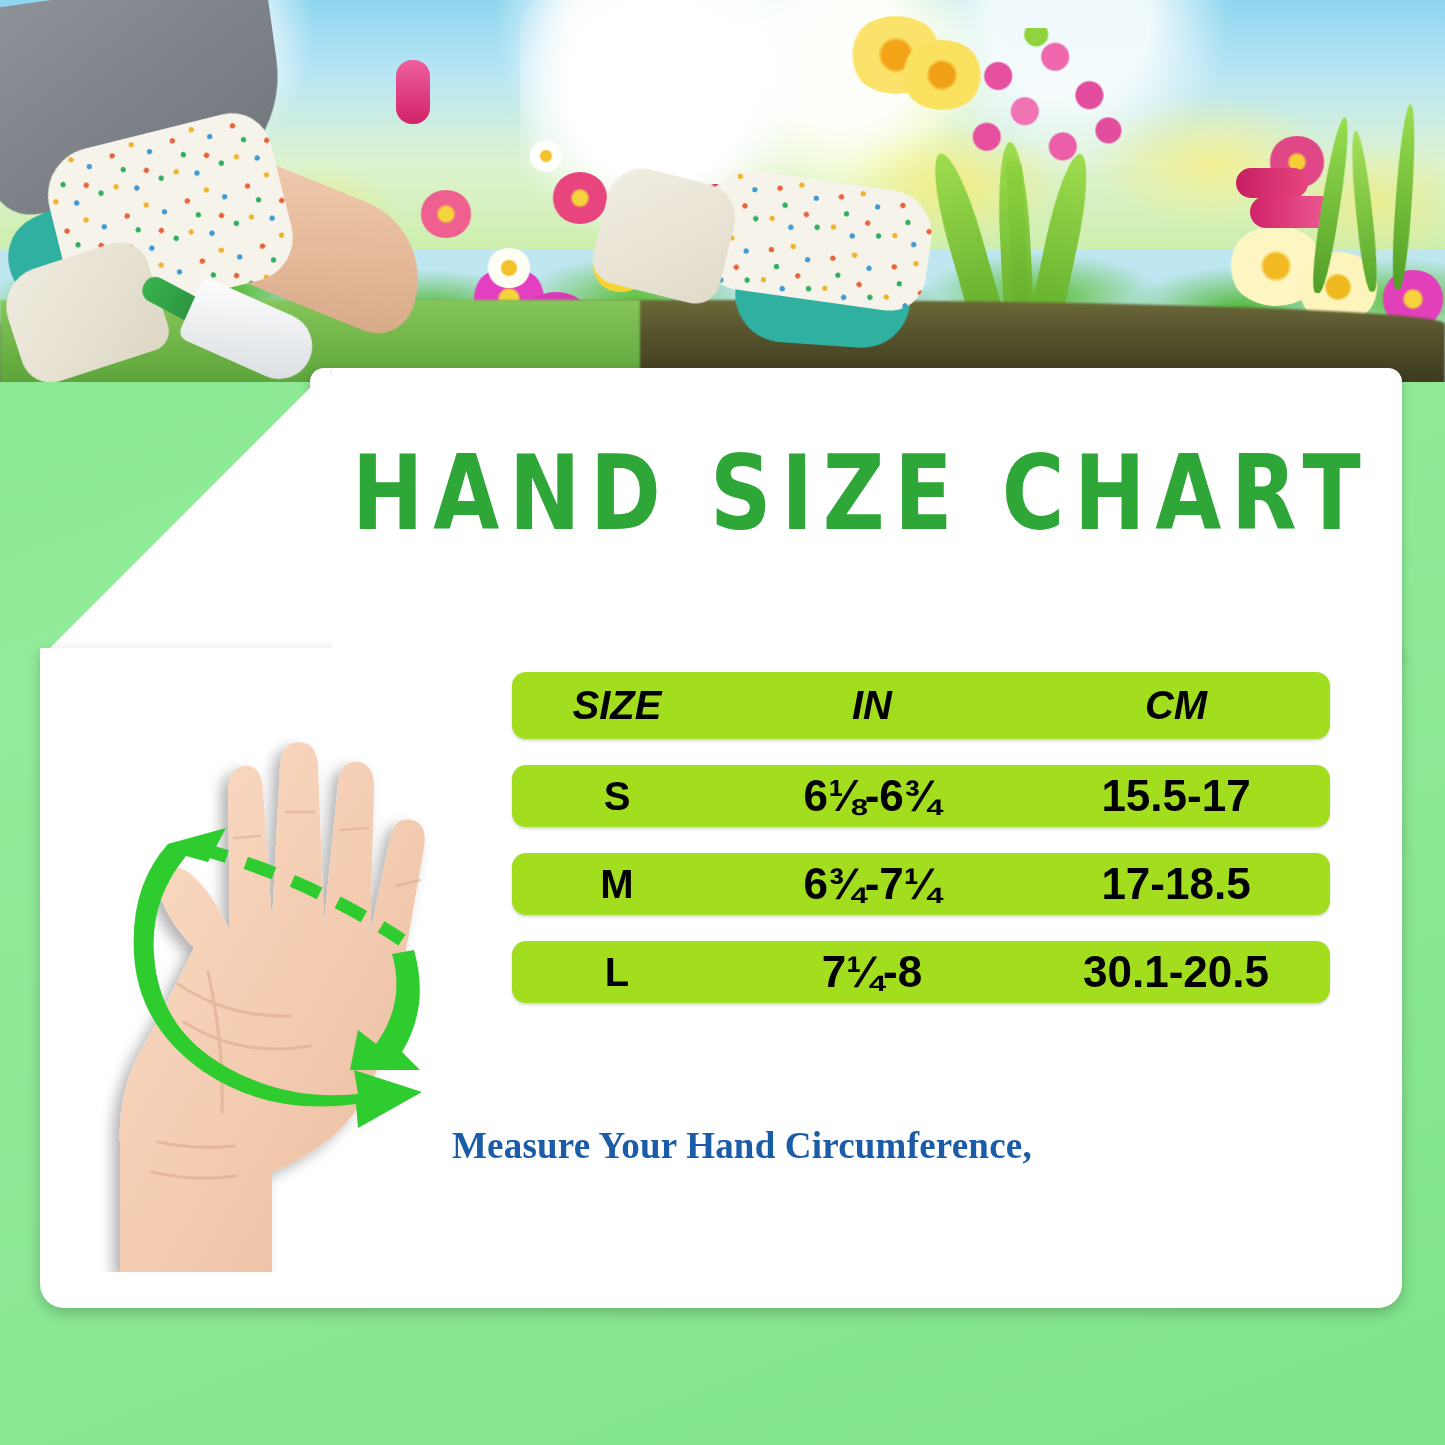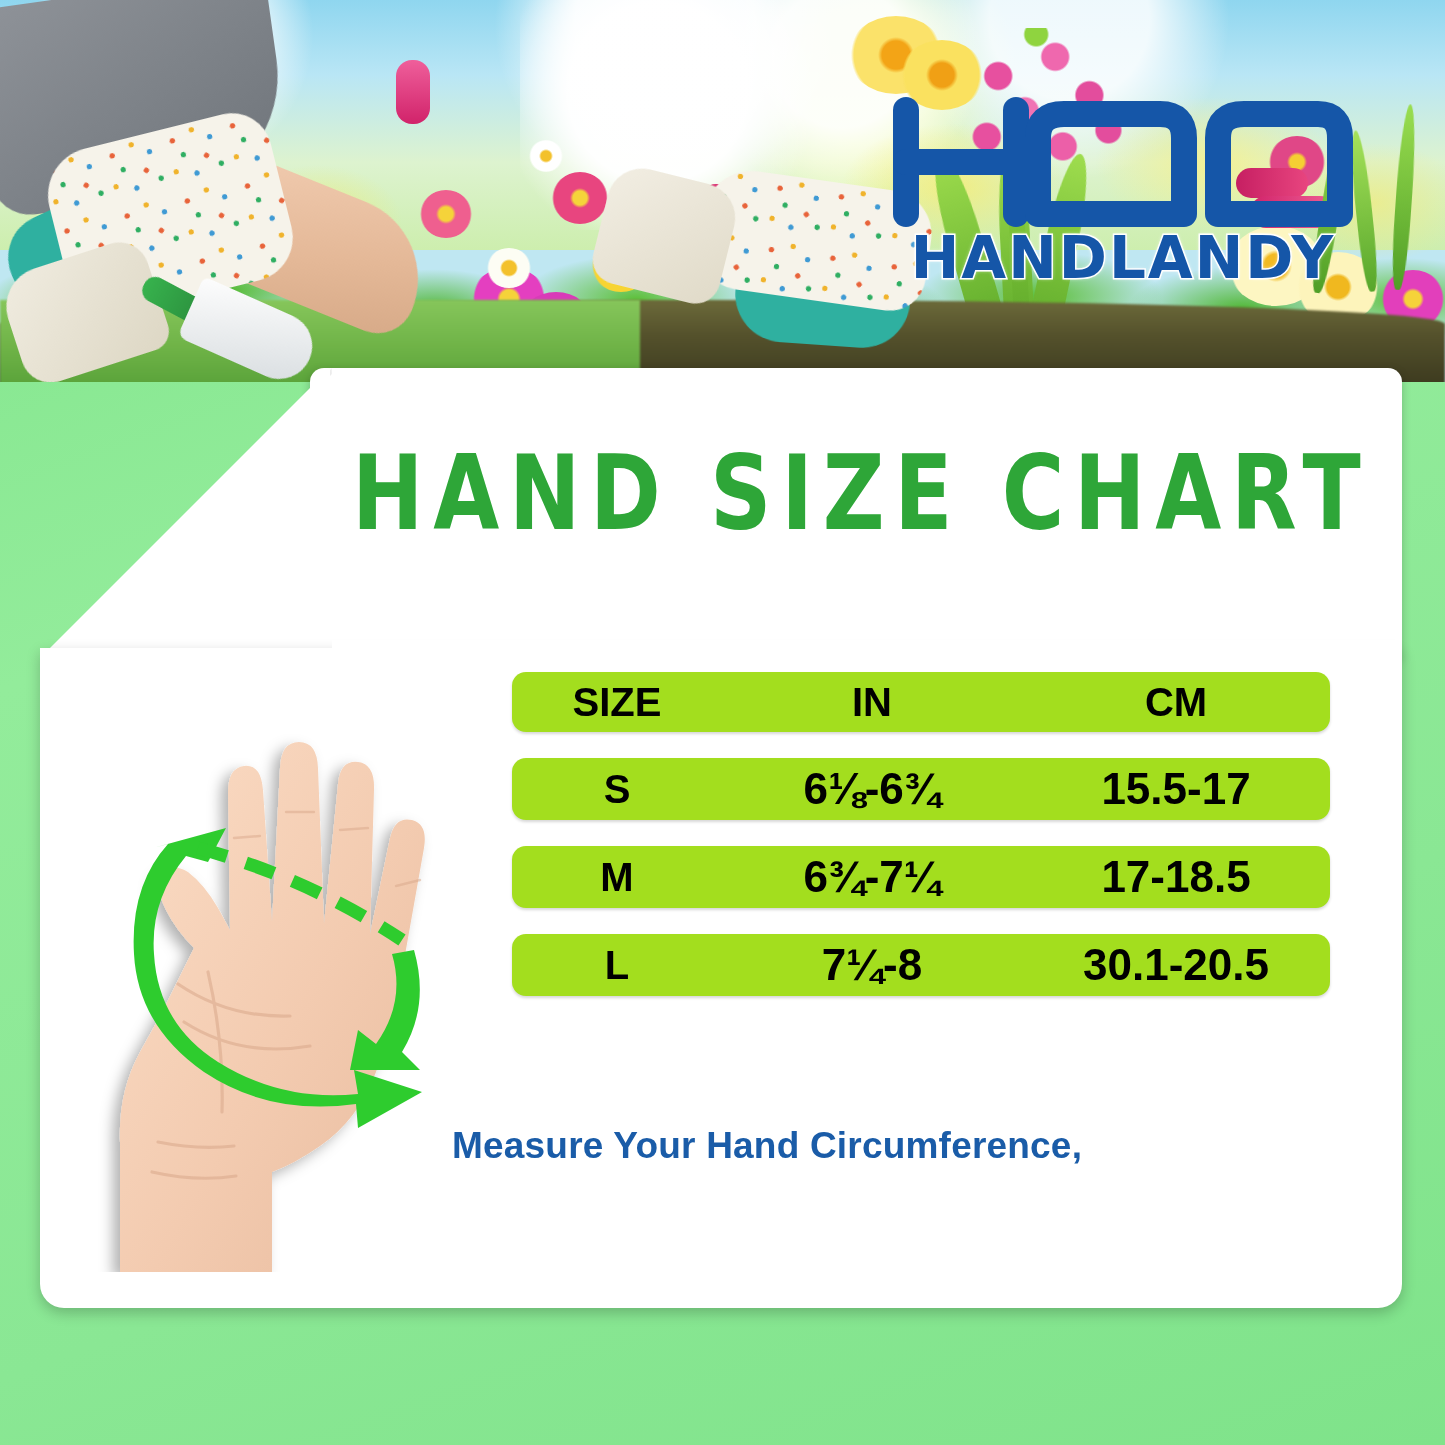--- a/index.html
+++ b/index.html
@@ -197,32 +197,32 @@
   .hand-svg{position:absolute;left:0;top:0;}
 
   
   .table{position:absolute;left:512px;top:672px;width:818px;}
   .row{
     position:relative;height:62px;margin-bottom:26px;
     background:#a3de1e;border-radius:14px;
     box-shadow:0 2px 3px rgba(0,0,0,.16);
     display:flex;align-items:center;
   }
-  .row.head{height:60px;}
+  .row.head{height:67px;font-style:italic;}
   .c{color:#000;font-weight:bold;text-align:center;font-family:"Liberation Sans", sans-serif;}
   .c1{width:210px;font-size:40px;}
   .c2{width:300px;font-size:44px;}
   .c3{width:308px;font-size:44px;}
   .row.head .c1,.row.head .c2,.row.head .c3{font-size:40px;}
 
   
   .note{
     position:absolute;left:452px;top:1118px;width:880px;
     color:#1a5ca8;font-weight:bold;font-size:37px;line-height:56px;
-    font-family:Liberation Sans, sans-serif;
+    font-family:Liberation Serif, serif;
     letter-spacing:.2px;
   }
   .note div{white-space:nowrap;}
 
   
   .logo{position:absolute;left:888px;top:96px;width:470px;height:190px;}
   .logo-mark{position:absolute;left:0;top:0;}
   .logo-word{
     position:absolute;left:4px;top:128px;width:462px;
     text-align:center;color:#1556a8;font-weight:bold;font-size:58px;
@@ -284,38 +284,20 @@
     <div class="gtip gtip1"></div>
     <div class="gtip gtip2"></div>
     <div class="glove glove1"></div>
     <div class="glove glove2"></div>
     <div class="cuff"></div>
     <div class="cuff2"></div>
     <div class="trowelhandle"></div>
     <div class="trowel"></div>
   </div>
 
-  <div class="logo">
-    <svg class="logo-mark" width="470" height="140" viewBox="0 0 470 140">
-      <g fill="none" stroke="#ffffff" stroke-width="14" stroke-linejoin="round" stroke-linecap="round">
-        <path d="M18 14 L18 118 M18 66 L128 66 M128 14 L128 118"></path>
-        <path d="M150 118 L150 42 Q150 18 176 18 L272 18 Q296 18 296 42 L296 118"></path>
-        <path d="M150 118 L296 118"></path>
-        <path d="M330 118 L330 42 Q330 18 356 18 L430 18 Q452 18 452 42 L452 118 L330 118 Z"></path>
-      </g>
-      <g fill="none" stroke="#1556a8" stroke-width="26" stroke-linejoin="round" stroke-linecap="round">
-        <path d="M18 14 L18 118"></path>
-        <path d="M18 66 L128 66"></path>
-        <path d="M128 14 L128 118"></path>
-        <path d="M150 118 L150 42 Q150 18 176 18 L272 18 Q296 18 296 42 L296 118 L150 118 Z"></path>
-        <path d="M330 118 L330 42 Q330 18 356 18 L430 18 Q452 18 452 42 L452 118 L330 118 Z"></path>
-      </g>
-    </svg>
-    <div class="logo-word">HANDLANDY</div>
-  </div>
 
   <div class="card-top"></div>
   <div class="flap-edge"></div>
   <div class="flap"></div>
   <div class="card"></div>
   <div class="card-topcover"></div>
 
   <div class="title">HAND SIZE CHART</div>
 
   <div class="hand-wrap">

